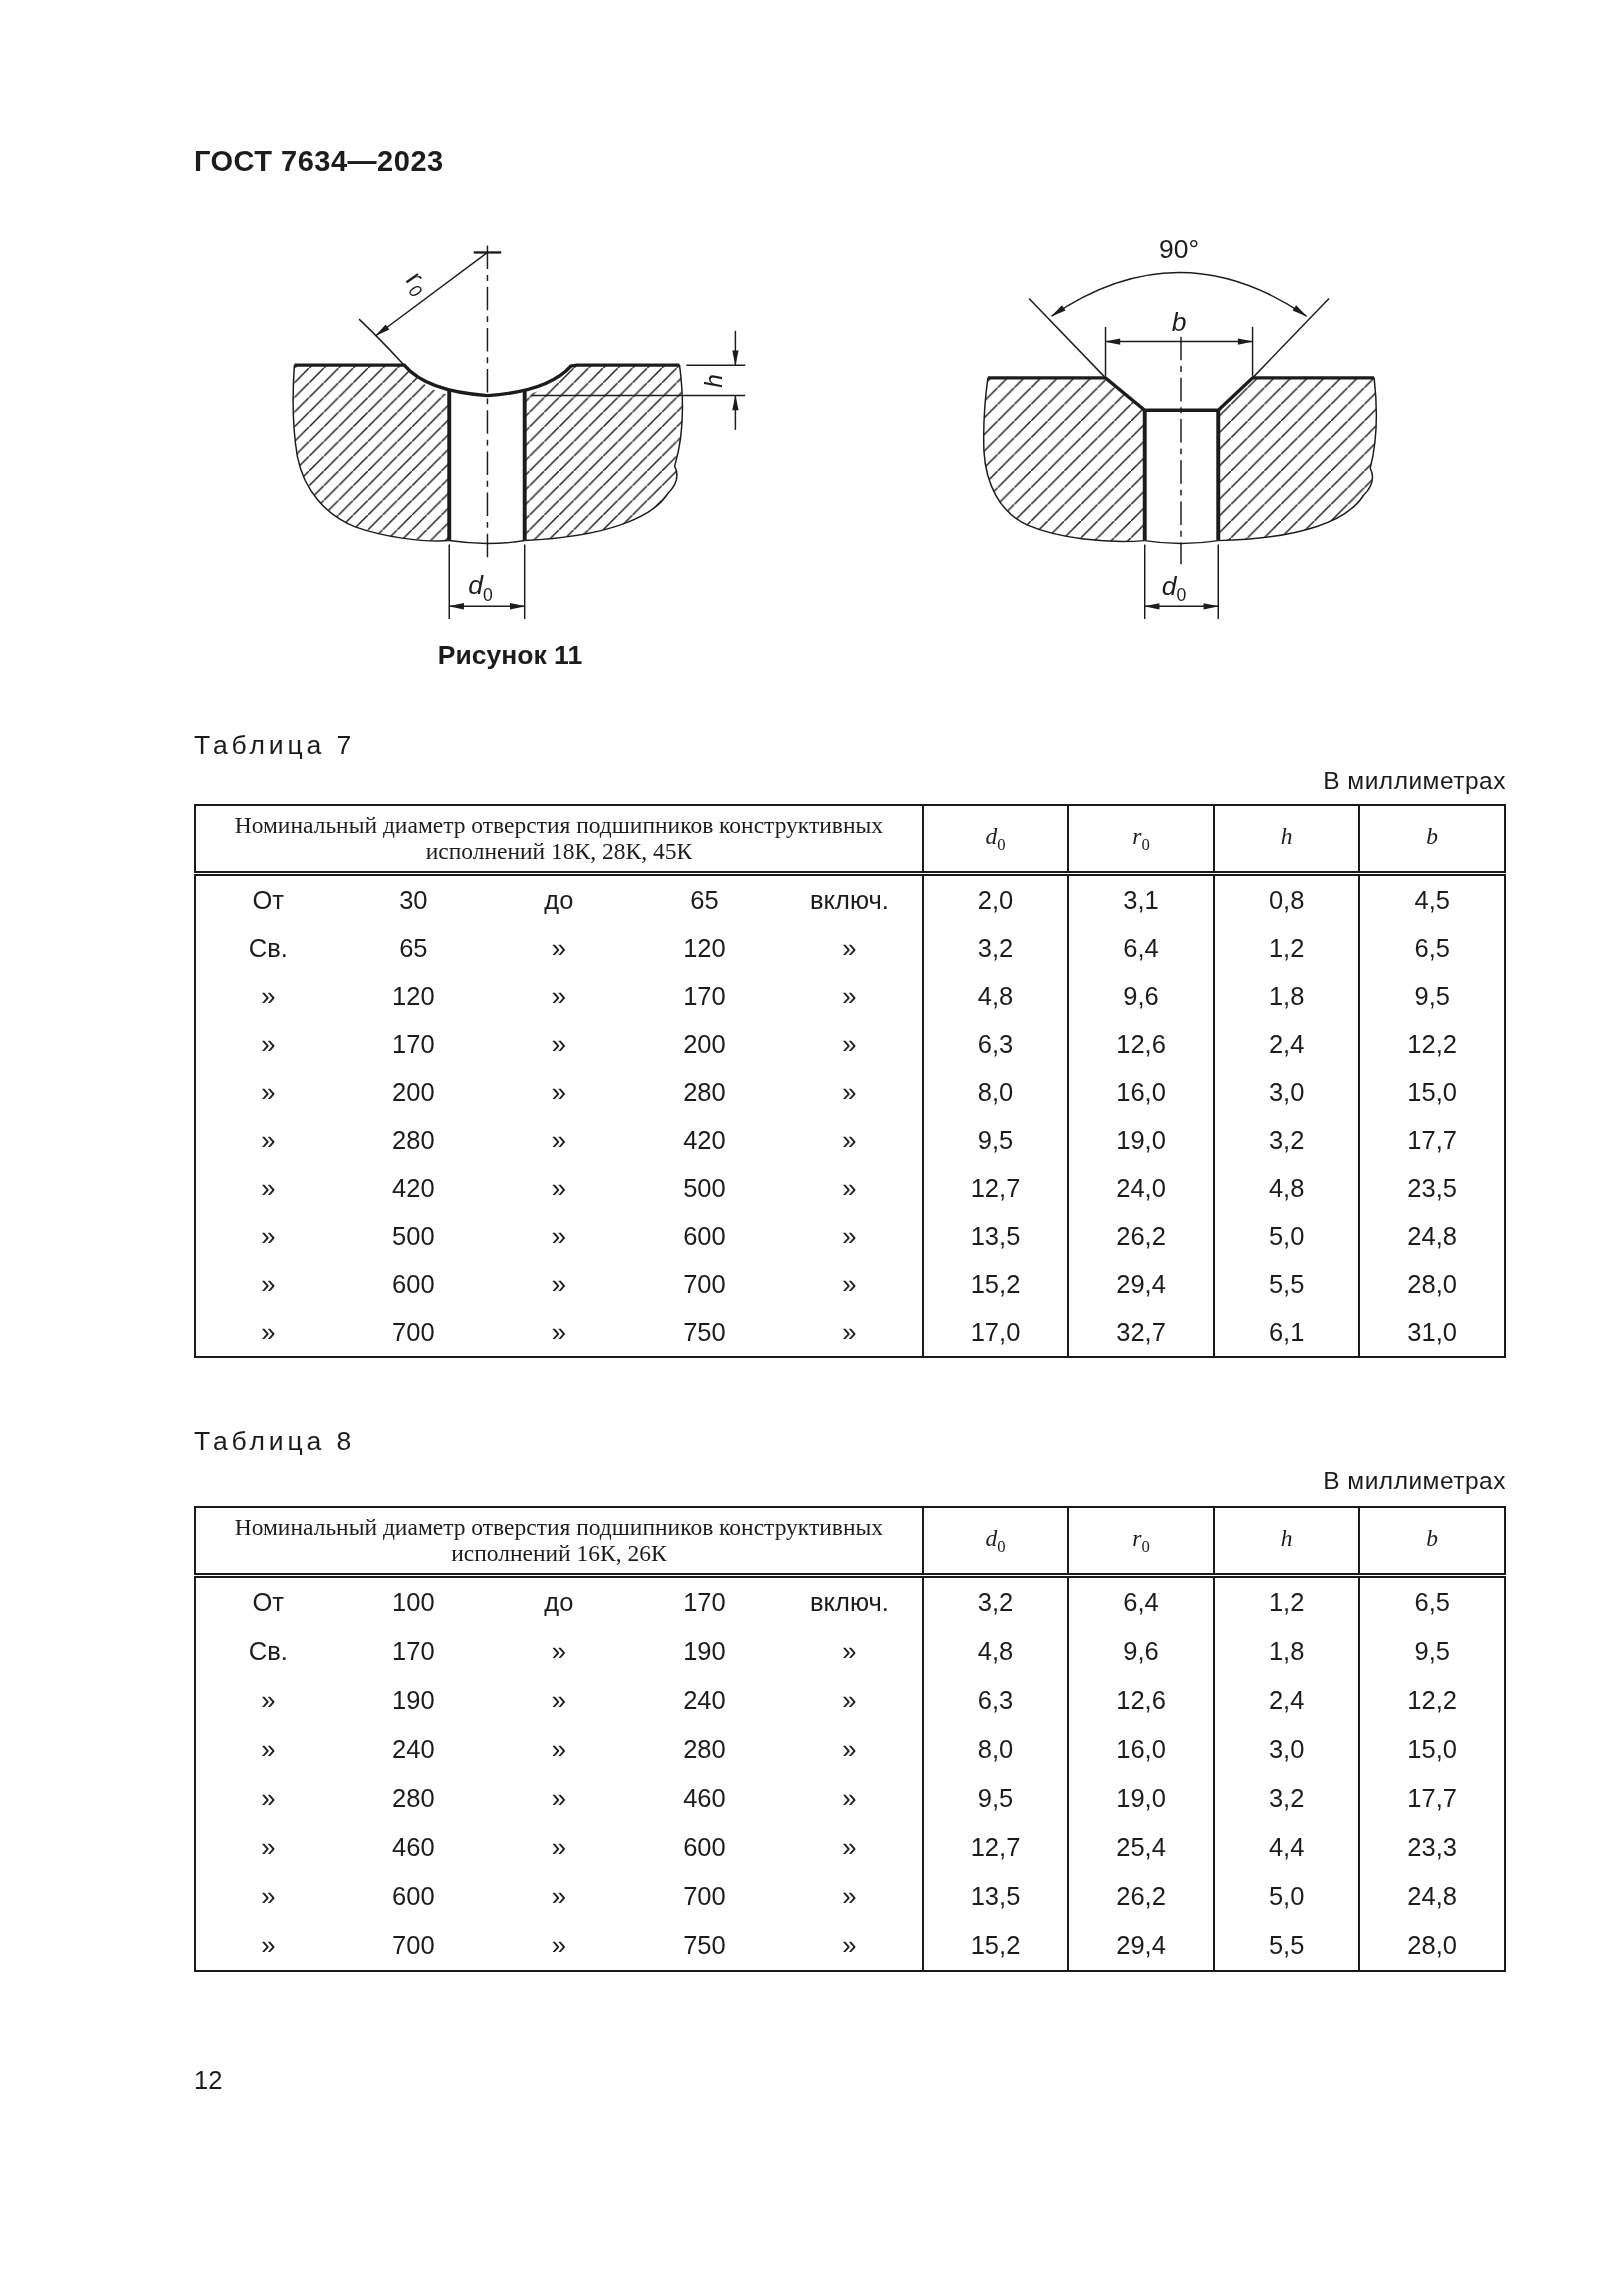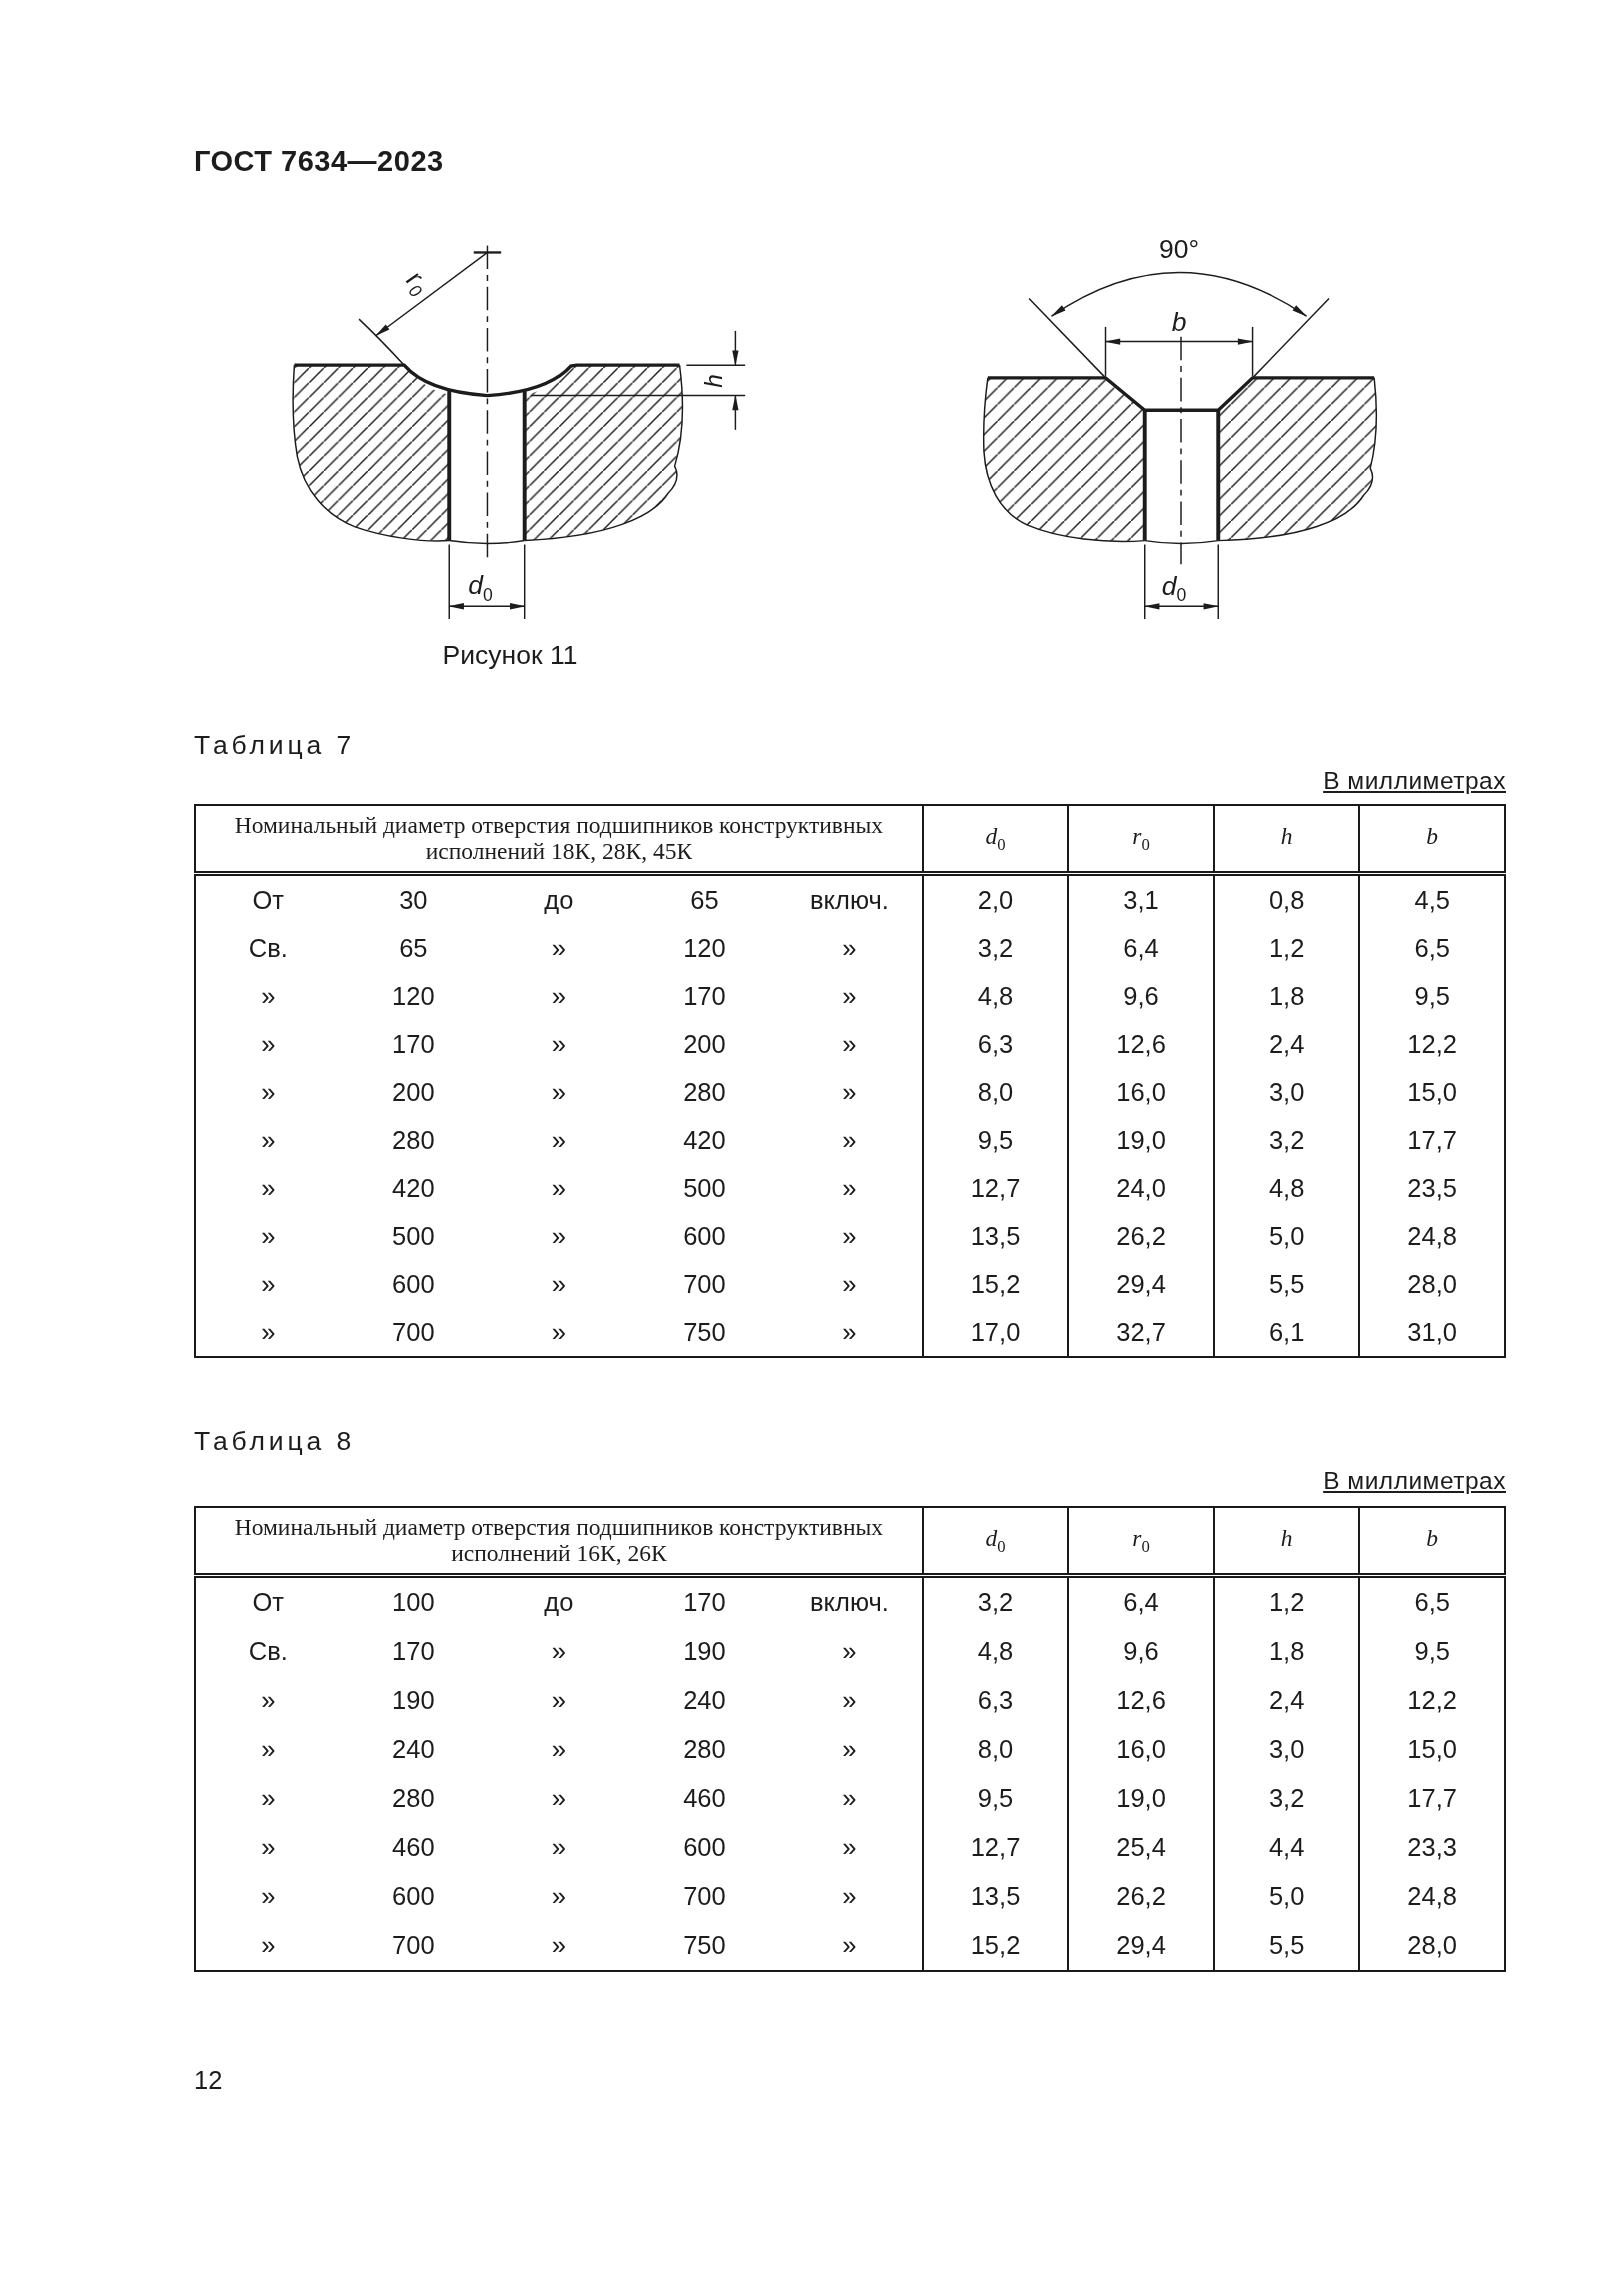--- a/index.html
+++ b/index.html
@@ -13,29 +13,29 @@
     padding-left:22px;
   }
   .abs{position:absolute;}
   .doc-number{
     left:194px;top:145px;
     font-size:29px;font-weight:bold;letter-spacing:0.5px;
   }
   .fig-wrap{width:490px;height:451px;}
   .fig-caption{
     width:490px;text-align:center;
-    font-size:26.5px;top:640px;
+    font-size:26.5px;top:640px;font-weight:bold;
   }
   .tbl-label{
     left:194px;
     font-size:26.5px;letter-spacing:3.9px;
   }
   .units{
     left:194px;width:1312px;text-align:right;
-    font-size:24.5px;letter-spacing:0.5px;text-decoration:underline;
+    font-size:24.5px;letter-spacing:0.5px;
   }
   table.gost{
     border-collapse:collapse;
     table-layout:fixed;
     width:1312px;
     border:2.9px solid #1a1a1a;
   }
   table.gost col{width:11.111%;}
   table.gost th{
     height:65px;

